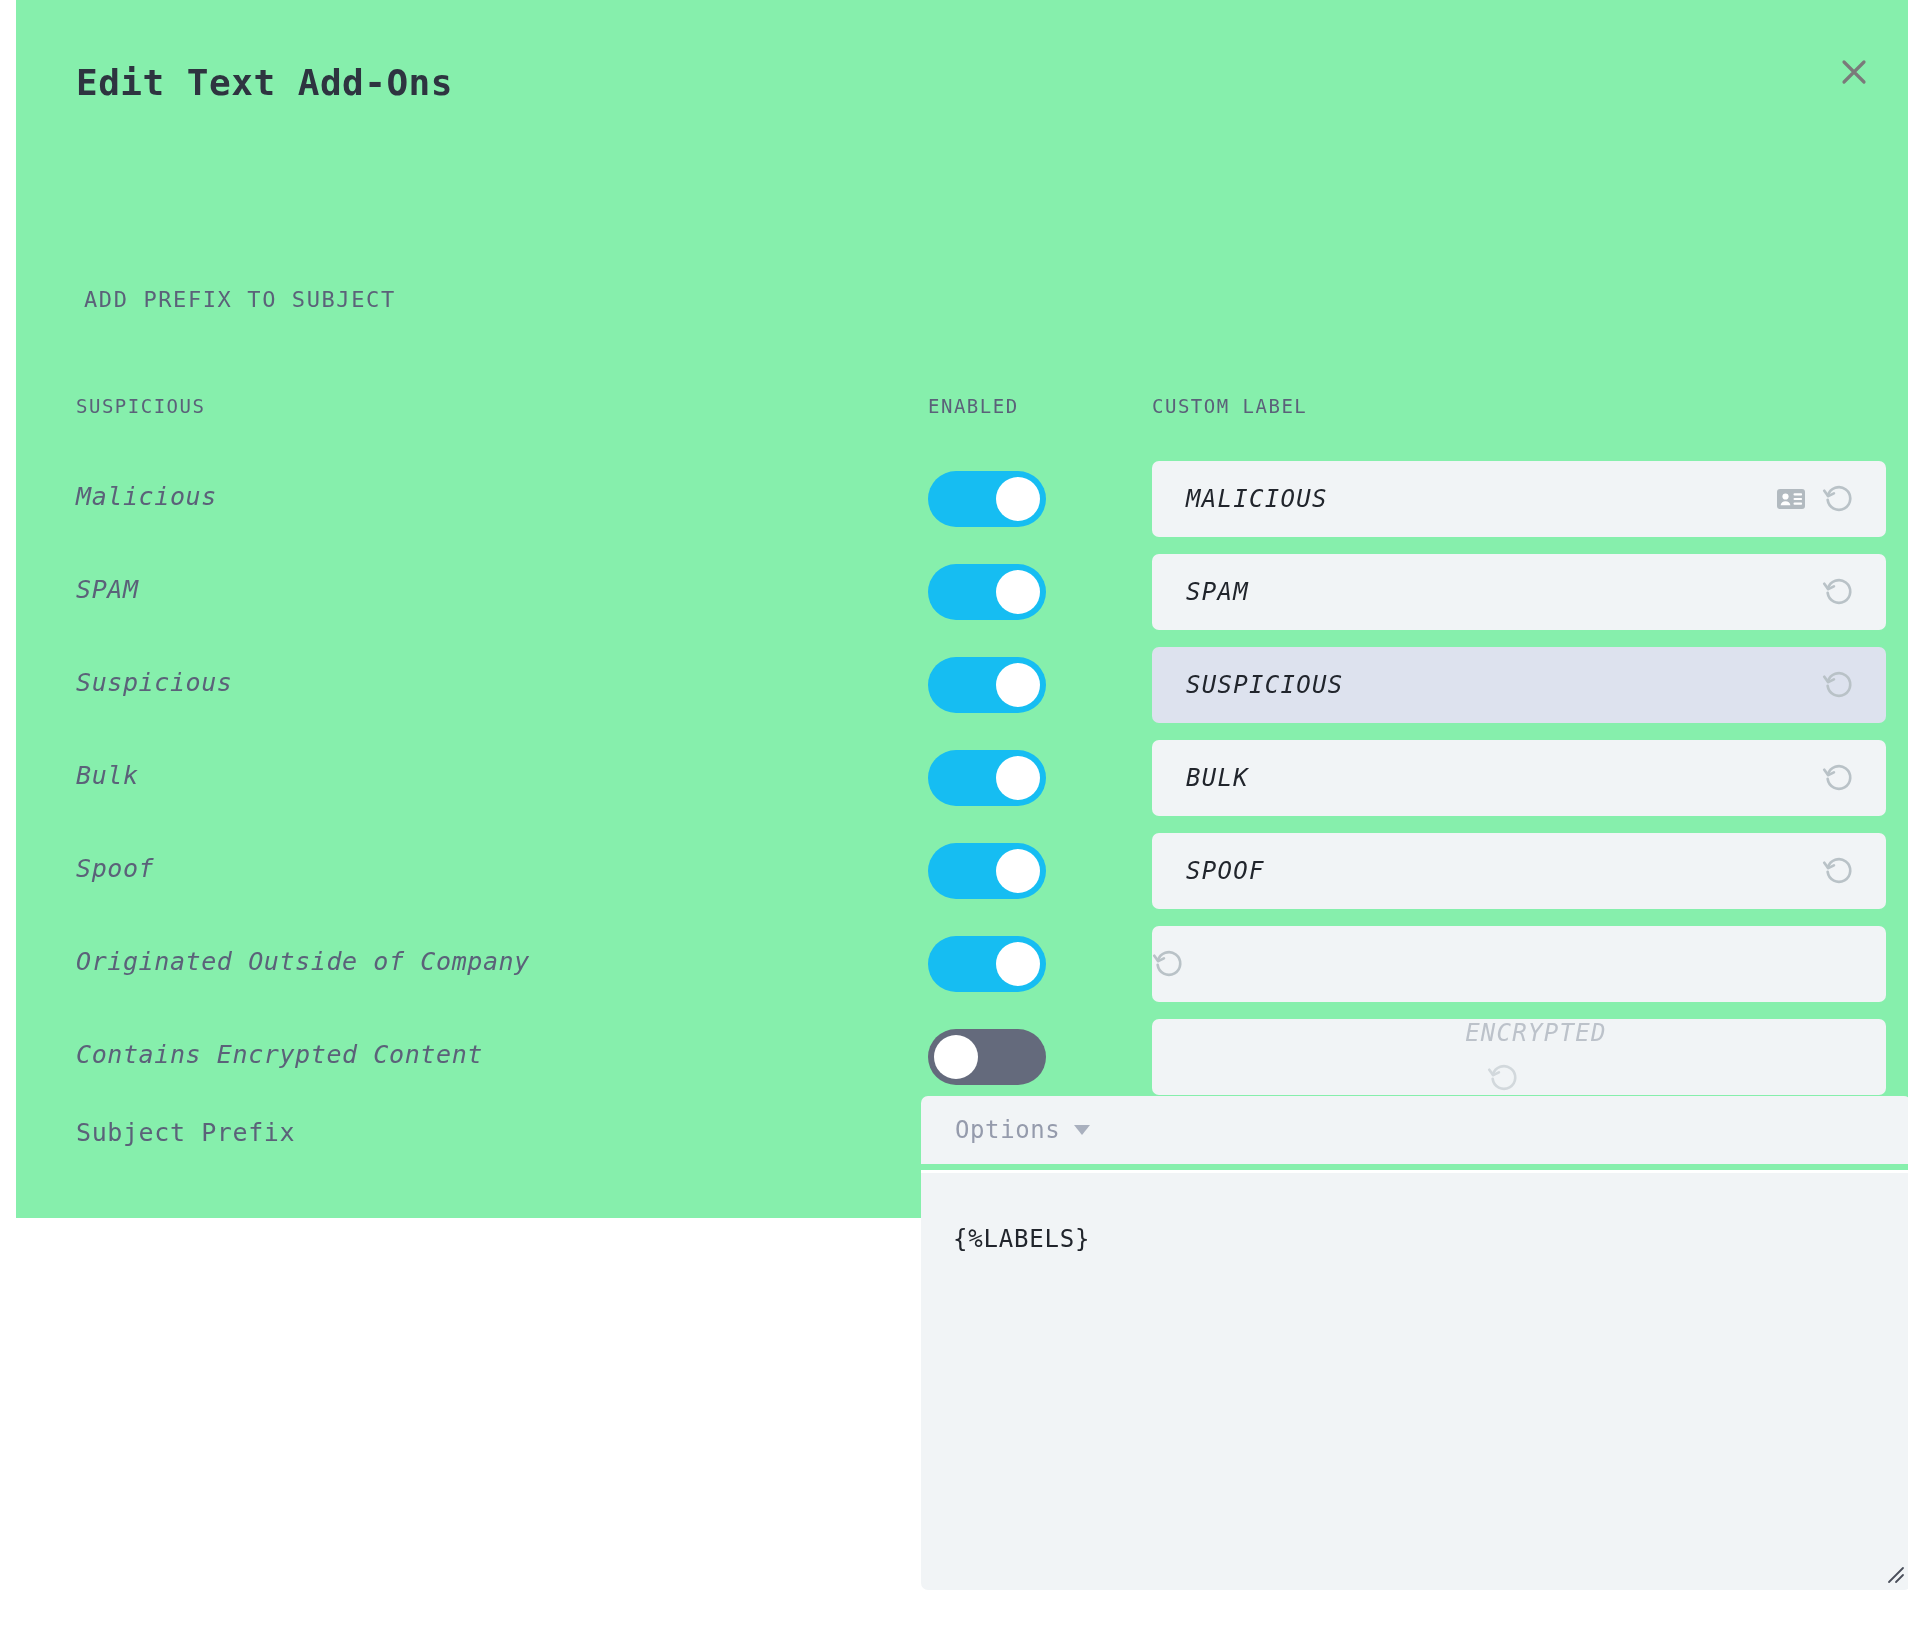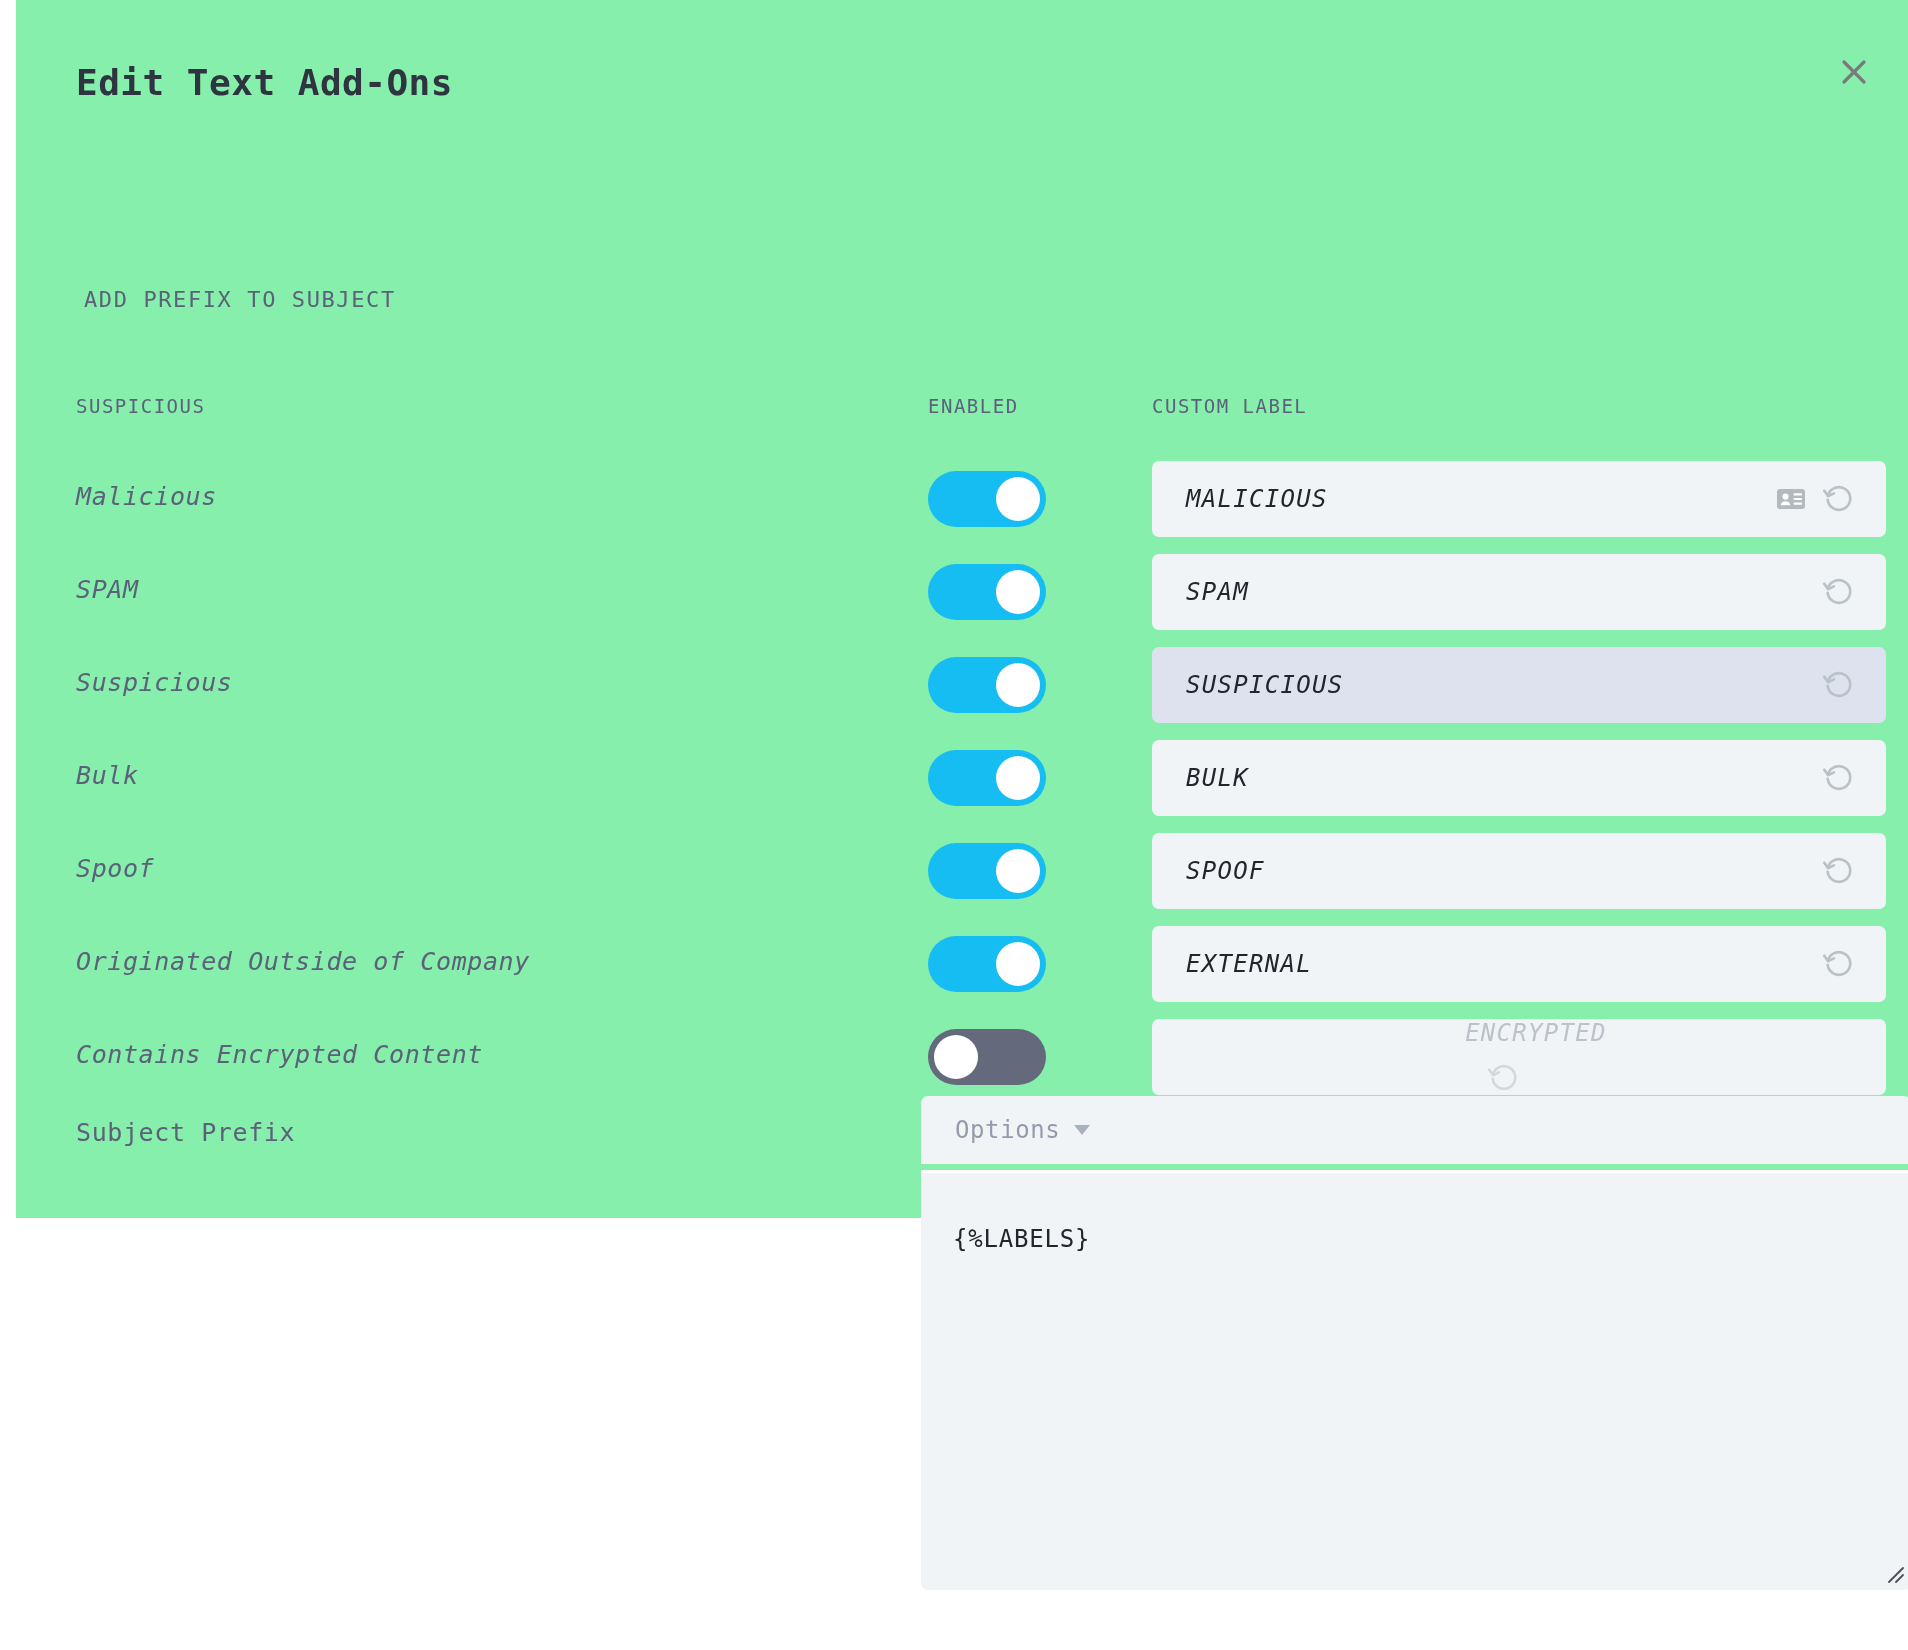--- a/index.html
+++ b/index.html
@@ -351,21 +351,20 @@
             </div>
           </div>
         </div>
       </div>
       <div class="row">
         <div class="row-label">Originated Outside of Company</div>
         <div class="toggle">
           <div class="knob"></div>
         </div>
         <div class="label-field">
-          <div class="label-value">EXTERNAL</div>
           <div class="field-icons">
             <div class="icon-btn">
               <svg width="34" height="34" viewBox="0 0 24 24" aria-hidden="true">
                 <path d="M4.2 9.6 A8 8 0 1 1 4 12.6" stroke="#b9c2c7" stroke-width="1.9" fill="none" stroke-linecap="round"></path>
                 <path d="M1.6 6.2 L4.4 10.0 L8.4 8.0" stroke="#b9c2c7" stroke-width="1.9" fill="none" stroke-linecap="round" stroke-linejoin="round"></path>
               </svg>
             </div>
           </div>
         </div>
       </div>

